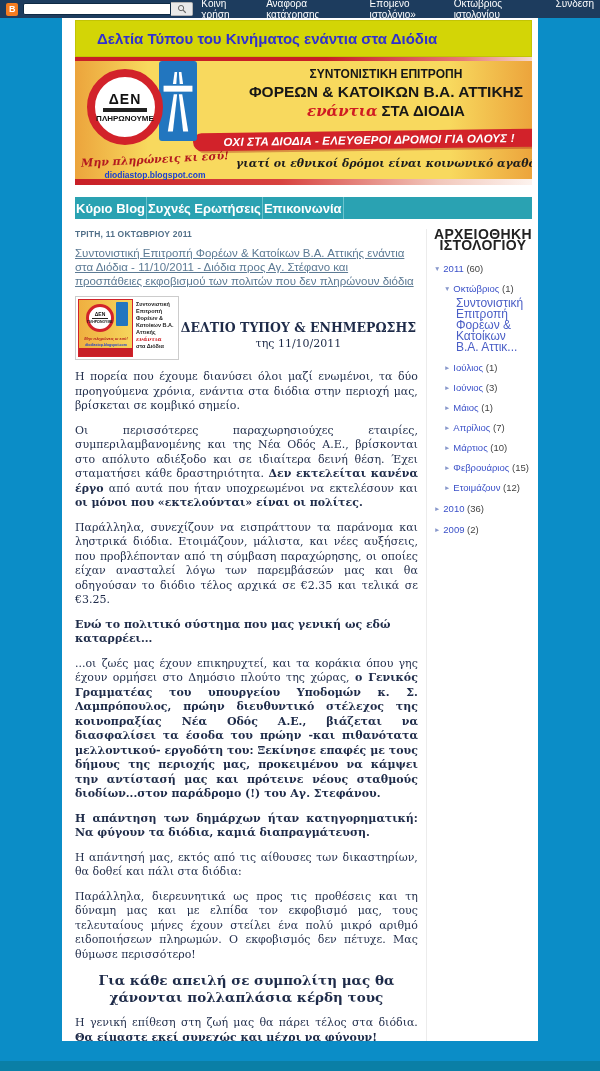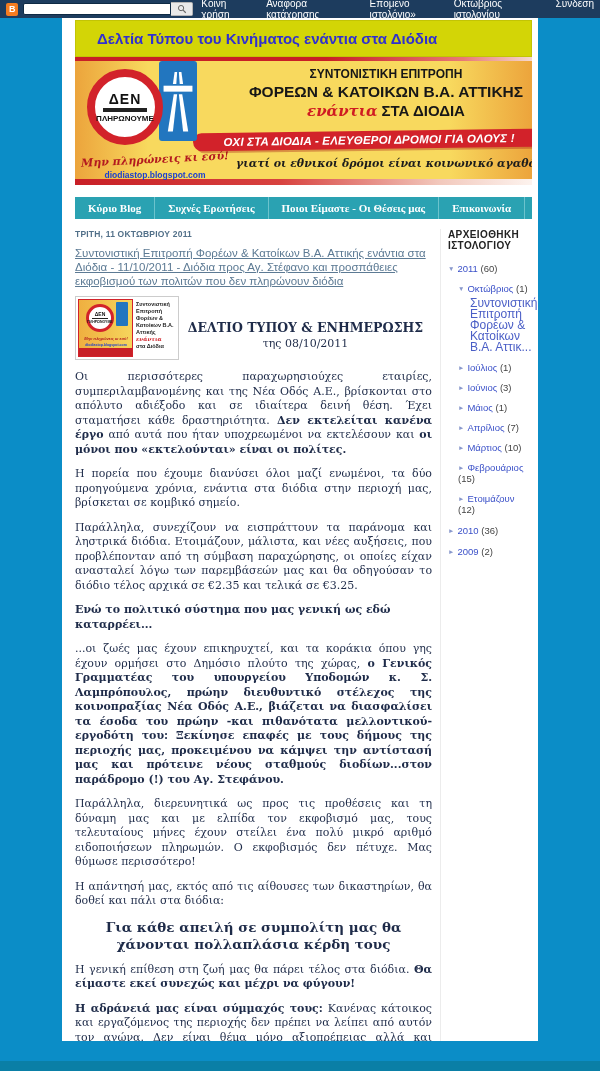--- a/index.html
+++ b/index.html
@@ -67,22 +67,22 @@
      display:flex; align-items:center; justify-content:center;
      box-shadow:2px 2px 0 rgba(160,20,20,0.35); }
   .red-band span { color:#fff; font-weight:bold; font-style:italic; font-size:11.5px;
      letter-spacing:0.2px; white-space:nowrap; }
   .banner-tagline { position:absolute; left:150px; top:96px; width:322px; text-align:center;
      font-family:"DejaVu Serif", serif; font-style:italic; font-weight:bold;
      color:#1c1c1c; font-size:11px; }
 
   
   .tabs { display:flex; background:#2aa2b2; height:22px; margin-top:12px; }
-  .tab { color:#fff; font-size:11px; font-weight:bold; padding:0 13px; display:flex;
-         align-items:center; border-right:1px solid #6cc3cd; cursor:pointer;font-family:Liberation Serif, serif; }
+  .tab { color:#fff; font-size:13px; font-weight:bold; padding:0 1px; display:flex;
+         align-items:center; border-right:1px solid #6cc3cd; cursor:pointer; }
 
   
   .main-row { display:flex; margin-top:10px; }
   .main-col { width:362px; margin-right:8px; }
   .sidebar { flex:1; border-left:1px solid #ececec; padding-left:7px; }
 
   .post-date { font-size:8.5px; font-weight:bold; color:#527089; letter-spacing:0.2px; }
   .post-title { margin-top:7px; font-size:11.5px; color:#5c7a94; line-height:14px;text-decoration:underline; }
 
   
@@ -115,22 +115,22 @@
   
   .post-body { font-family:"DejaVu Serif", serif; font-size:11px; color:#1e2b49;
                line-height:14.5px; }
   .post-body p { margin-top:10px; }
   .just { text-align:justify; }
   .bold { font-weight:bold; }
   .center-h { text-align:center; font-weight:bold; font-size:13.5px; margin-top:13px;
               line-height:17px; }
 
   
-  .sb-title { font-size:10px; font-weight:bold; color:#222; letter-spacing:0.4px;
-              line-height:11px; }
+  .sb-title { font-size:14px; font-weight:bold; color:#222; letter-spacing:0.4px;
+              line-height:11px;text-align:center; }
   .sb-tree { margin-top:12px; font-size:9.5px; }
   .arrow { font-size:6.5px; color:#8898cc; margin-right:3px; vertical-align:1px; }
   .sb-year { margin-top:10px; }
   .sb-year a { color:#3a50c8; }
   .sb-count { color:#444; }
   .sb-months { margin-left:10px; }
   .sb-month { margin-top:9px; }
   .sb-month a { color:#3a50c8; }
   .sb-post { margin:4px 0 2px 12px; width:62px; }
   .sb-post a { color:#4a5ec6; font-size:12px; line-height:11px; }
@@ -198,21 +198,20 @@
         <span>ΟΧΙ ΣΤΑ ΔΙΟΔΙΑ - ΕΛΕΥΘΕΡΟΙ ΔΡΟΜΟΙ ΓΙΑ ΟΛΟΥΣ !</span>
       </div>
       <div class="banner-tagline">γιατί οι εθνικοί δρόμοι είναι κοινωνικό αγαθό</div>
     </div>
     <div class="banner-botstrip"></div>
   </div>
 
   <div class="tabs">
     <div class="tab">Κύριο Blog</div>
     <div class="tab">Συχνές Ερωτήσεις</div>
-    <div class="tab">Ποιοι Είμαστε - Οι Θέσεις μας</div>
     <div class="tab">Επικοινωνία</div>
   </div>
 
   <div class="main-row">
 
     <div class="main-col">
       <div class="post-date">ΤΡΙΤΗ, 11 ΟΚΤΩΒΡΙΟΥ 2011</div>
       <div class="post-title">Συντονιστική Επιτροπή Φορέων &amp; Κατοίκων Β.Α. Αττικής ενάντια στα Διόδια - 11/10/2011 - Διόδια προς Αγ. Στέφανο και προσπάθειες εκφοβισμού των πολιτών που δεν πληρώνουν διόδια</div>
 
       <div class="thumb-row">
@@ -229,33 +228,34 @@
             <div class="t-strip"></div>
           </div>
           <div class="thumb-caption">
             <span>Συντονιστική Επιτροπή Φορέων &amp; Κατοίκων Β.Α. Αττικής</span><br>
             <span class="cap-en">ενάντια</span><br>
             <span>στα Διόδια</span>
           </div>
         </div>
         <div class="press-heading">
           <div class="ph1">ΔΕΛΤΙΟ ΤΥΠΟΥ &amp; ΕΝΗΜΕΡΩΣΗΣ</div>
-          <div class="ph2">της 08/10/2011</div>
+          <div class="ph2">της 11/10/2011</div>
         </div>
         <div style="clear:both"></div>
       </div>
 
       <div class="post-body">
+        <p class="just"><span>Η πορεία που έχουμε διανύσει όλοι μαζί ενωμένοι, τα δύο προηγούμενα χρόνια, ενάντια στα διόδια στην περιοχή μας, βρίσκεται σε κομβικό σημείο.</span></p>
         <p class="just"><span>Οι περισσότερες παραχωρησιούχες εταιρίες, συμπεριλαμβανομένης και της Νέα Οδός Α.Ε., βρίσκονται στο απόλυτο αδιέξοδο και σε ιδιαίτερα δεινή θέση. Έχει σταματήσει κάθε δραστηριότητα. </span><b>Δεν εκτελείται κανένα έργο</b><span> από αυτά που ήταν υποχρεωμένοι να εκτελέσουν και </span><b>οι μόνοι που «εκτελούνται» είναι οι πολίτες.</b></p>
-        <p class="just"><span>Η πορεία που έχουμε διανύσει όλοι μαζί ενωμένοι, τα δύο προηγούμενα χρόνια, ενάντια στα διόδια στην περιοχή μας, βρίσκεται σε κομβικό σημείο.</span></p>
         <p class="just"><span>Παράλληλα, συνεχίζουν να εισπράττουν τα παράνομα και ληστρικά διόδια. Ετοιμάζουν, μάλιστα, και νέες αυξήσεις, που προβλέπονταν από τη σύμβαση παραχώρησης, οι οποίες είχαν ανασταλεί λόγω των παρεμβάσεών μας και θα οδηγούσαν το διόδιο τέλος αρχικά σε €2.35 και τελικά σε €3.25.</span></p>
         <p class="bold">Ενώ το πολιτικό σύστημα που μας γενική ως εδώ καταρρέει...</p>
         <p class="just"><span>...οι ζωές μας έχουν επικηρυχτεί, και τα κοράκια όπου γης έχουν ορμήσει στο Δημόσιο πλούτο της χώρας, </span><b>ο Γενικός Γραμματέας του υπουργείου Υποδομών κ. Σ. Λαμπρόπουλος, πρώην διευθυντικό στέλεχος της κοινοπραξίας Νέα Οδός Α.Ε., βιάζεται να διασφαλίσει τα έσοδα του πρώην -και πιθανότατα μελλοντικού- εργοδότη του: Ξεκίνησε επαφές με τους δήμους της περιοχής μας, προκειμένου να κάμψει την αντίστασή μας και πρότεινε νέους σταθμούς διοδίων...στον παράδρομο (!) του Αγ. Στεφάνου.</b></p>
+        <p class="just bold">Η απάντηση των δημάρχων ήταν κατηγορηματική: Να φύγουν τα διόδια, καμιά διαπραγμάτευση.</p>
+        <p class="just"><span>Η απάντησή μας, εκτός από τις αίθουσες των δικαστηρίων, θα δοθεί και πάλι στα διόδια:</span></p>
         <p class="just"><span>Παράλληλα, διερευνητικά ως προς τις προθέσεις και τη δύναμη μας και με ελπίδα τον εκφοβισμό μας, τους τελευταίους μήνες έχουν στείλει ένα πολύ μικρό αριθμό ειδοποιήσεων πληρωμών. Ο εκφοβισμός δεν πέτυχε. Μας θύμωσε περισσότερο!</span></p>
-        <p class="just"><span>Η απάντησή μας, εκτός από τις αίθουσες των δικαστηρίων, θα δοθεί και πάλι στα διόδια:</span></p>
         <p class="center-h">Για κάθε απειλή σε συμπολίτη μας θα χάνονται πολλαπλάσια κέρδη τους</p>
         <p class="just"><span>Η γενική επίθεση στη ζωή μας θα πάρει τέλος στα διόδια. </span><b>Θα είμαστε εκεί συνεχώς και μέχρι να φύγουν!</b></p>
         <p class="just"><b>Η αδράνειά μας είναι σύμμαχός τους:</b><span> Κανένας κάτοικος και εργαζόμενος της περιοχής δεν πρέπει να λείπει από αυτόν τον αγώνα. Δεν είναι θέμα μόνο αξιοπρέπειας αλλά και επιβίωσης για όλους μας!</span></p>
 
       </div>
 
     </div>
 
     <div class="sidebar">
       <div class="sb-title">ΑΡΧΕΙΟΘΗΚΗ ΙΣΤΟΛΟΓΙΟΥ</div>

